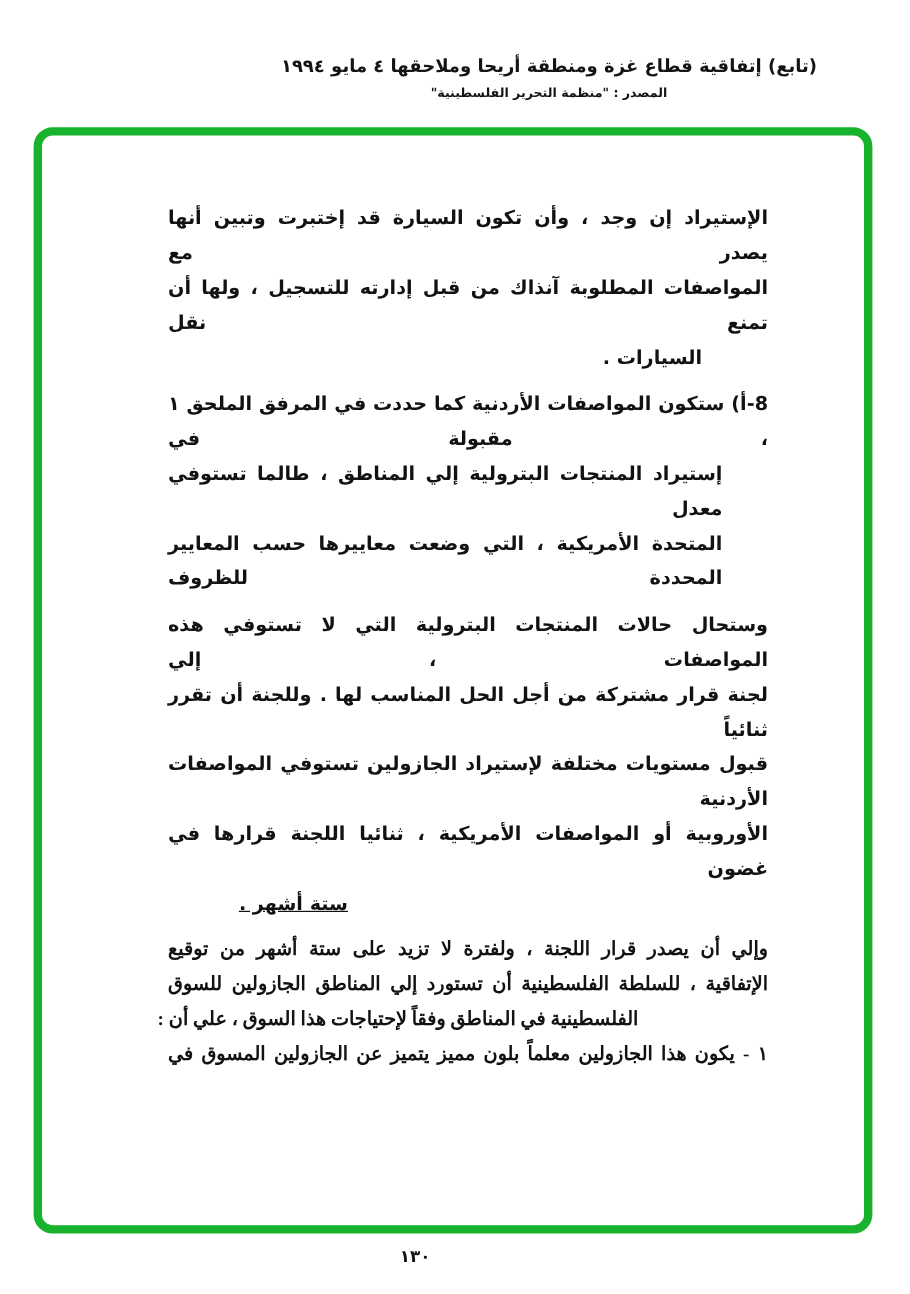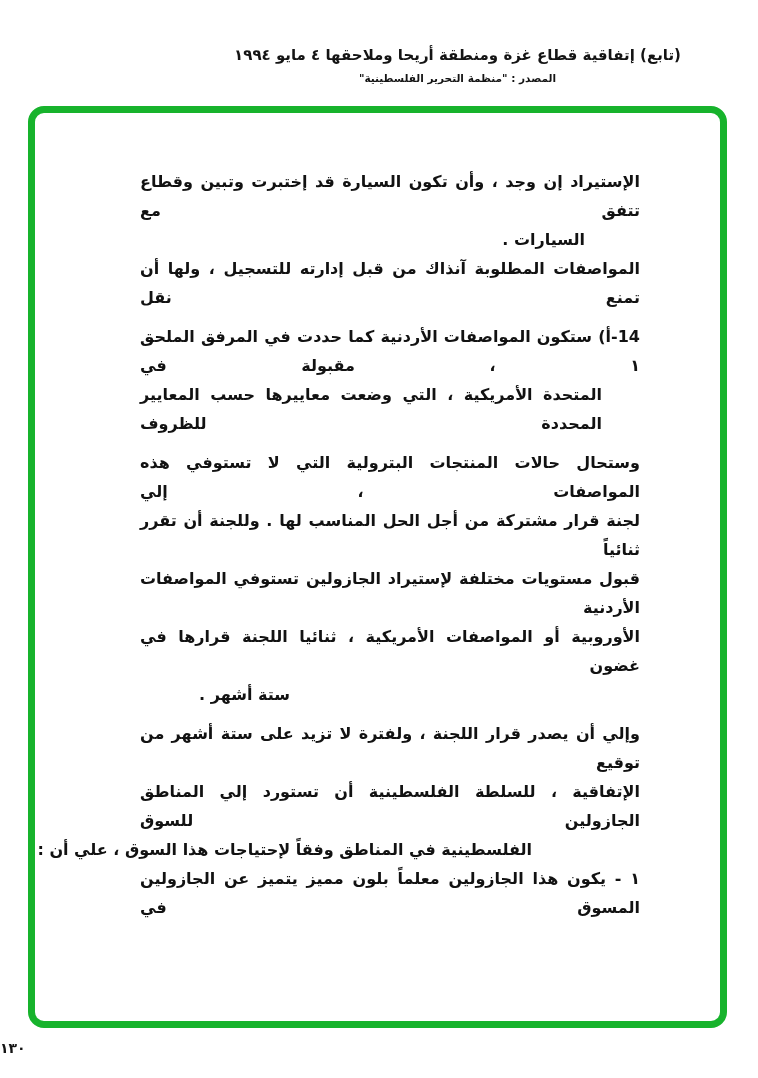--- a/index.html
+++ b/index.html
@@ -28,54 +28,56 @@
     background: #ffffff;
   }
   
   .textblock {
     position: absolute; left: 140px; top: 167px; width: 500px;
     direction: rtl;
     font-size: 16px; font-weight: bold;
     color: #121212;
   }
   .para { margin: 0 0 10px 0; }
-  .para.tight { margin-bottom: 0; }
+  .para.tight { margin-bottom: 0; font-family: Liberation Serif, serif; }
   .line { line-height: 29px; text-align: right; white-space: nowrap; }
   .line.jl { text-align: justify; text-align-last: justify; white-space: normal; }
   .pr38  { padding-right: 38px;  box-sizing: border-box; }
   .pr55  { padding-right: 55px; }
   .pr103 { padding-right: 103px; }
   .pr108 { padding-right: 108px; }
-  .pr350 { padding-right: 350px; }
+  .pr350 { padding-right: 350px; text-decoration: underline; }
   
   .pagenum {
     position: absolute; top: 1040px; left: 0; width: 692px;
+    text-align: center;
     font-size: 14px; font-weight: bold; letter-spacing: 3px;
   }
 </style>
 </head>
 <body>
 
 <div class="header">
   <div class="header-title">(تابع) إتفاقية قطاع غزة ومنطقة أريحا وملاحقها ٤ مايو ١٩٩٤</div>
   <div class="header-source">المصدر :  "منظمة التحرير الفلسطينية"</div>
 </div>
 
 <div class="frame"></div>
 
 <div class="textblock">
 
   <div class="para">
-    <div class="line jl">الإستيراد إن وجد ، وأن تكون السيارة قد إختبرت وتبين وقطاع تتفق مع</div>
+    <div class="line jl">الإستيراد إن وجد ، وأن تكون السيارة قد إختبرت وتبين أنها يصدر مع</div>
+    <div class="line jl">المواصفات المطلوبة آنذاك من قبل إدارته للتسجيل ، ولها أن تمنع نقل</div>
     <div class="line pr55">السيارات .</div>
-    <div class="line jl">المواصفات المطلوبة آنذاك من قبل إدارته للتسجيل ، ولها أن تمنع نقل</div>
   </div>
 
   <div class="para">
-    <div class="line jl">14-أ)  ستكون المواصفات الأردنية كما حددت في المرفق الملحق ١  ، مقبولة في</div>
+    <div class="line jl">8-أ)  ستكون المواصفات الأردنية كما حددت في المرفق الملحق ١  ، مقبولة في</div>
+    <div class="line jl pr38">إستيراد المنتجات البترولية إلي المناطق ،  طالما تستوفي معدل</div>
     <div class="line jl pr38">المتحدة الأمريكية ، التي وضعت معاييرها حسب المعايير المحددة للظروف</div>
   </div>
 
   <div class="para">
     <div class="line jl">وستحال حالات المنتجات البترولية التي لا تستوفي هذه المواصفات ، إلي</div>
     <div class="line jl">لجنة قرار مشتركة من أجل الحل المناسب لها .  وللجنة أن تقرر ثنائياً</div>
     <div class="line jl">قبول مستويات مختلفة لإستيراد الجازولين تستوفي المواصفات الأردنية</div>
     <div class="line jl">الأوروبية أو المواصفات الأمريكية ، ثنائيا اللجنة قرارها في غضون</div>
     <div class="line pr350">ستة أشهر .</div>
   </div>

